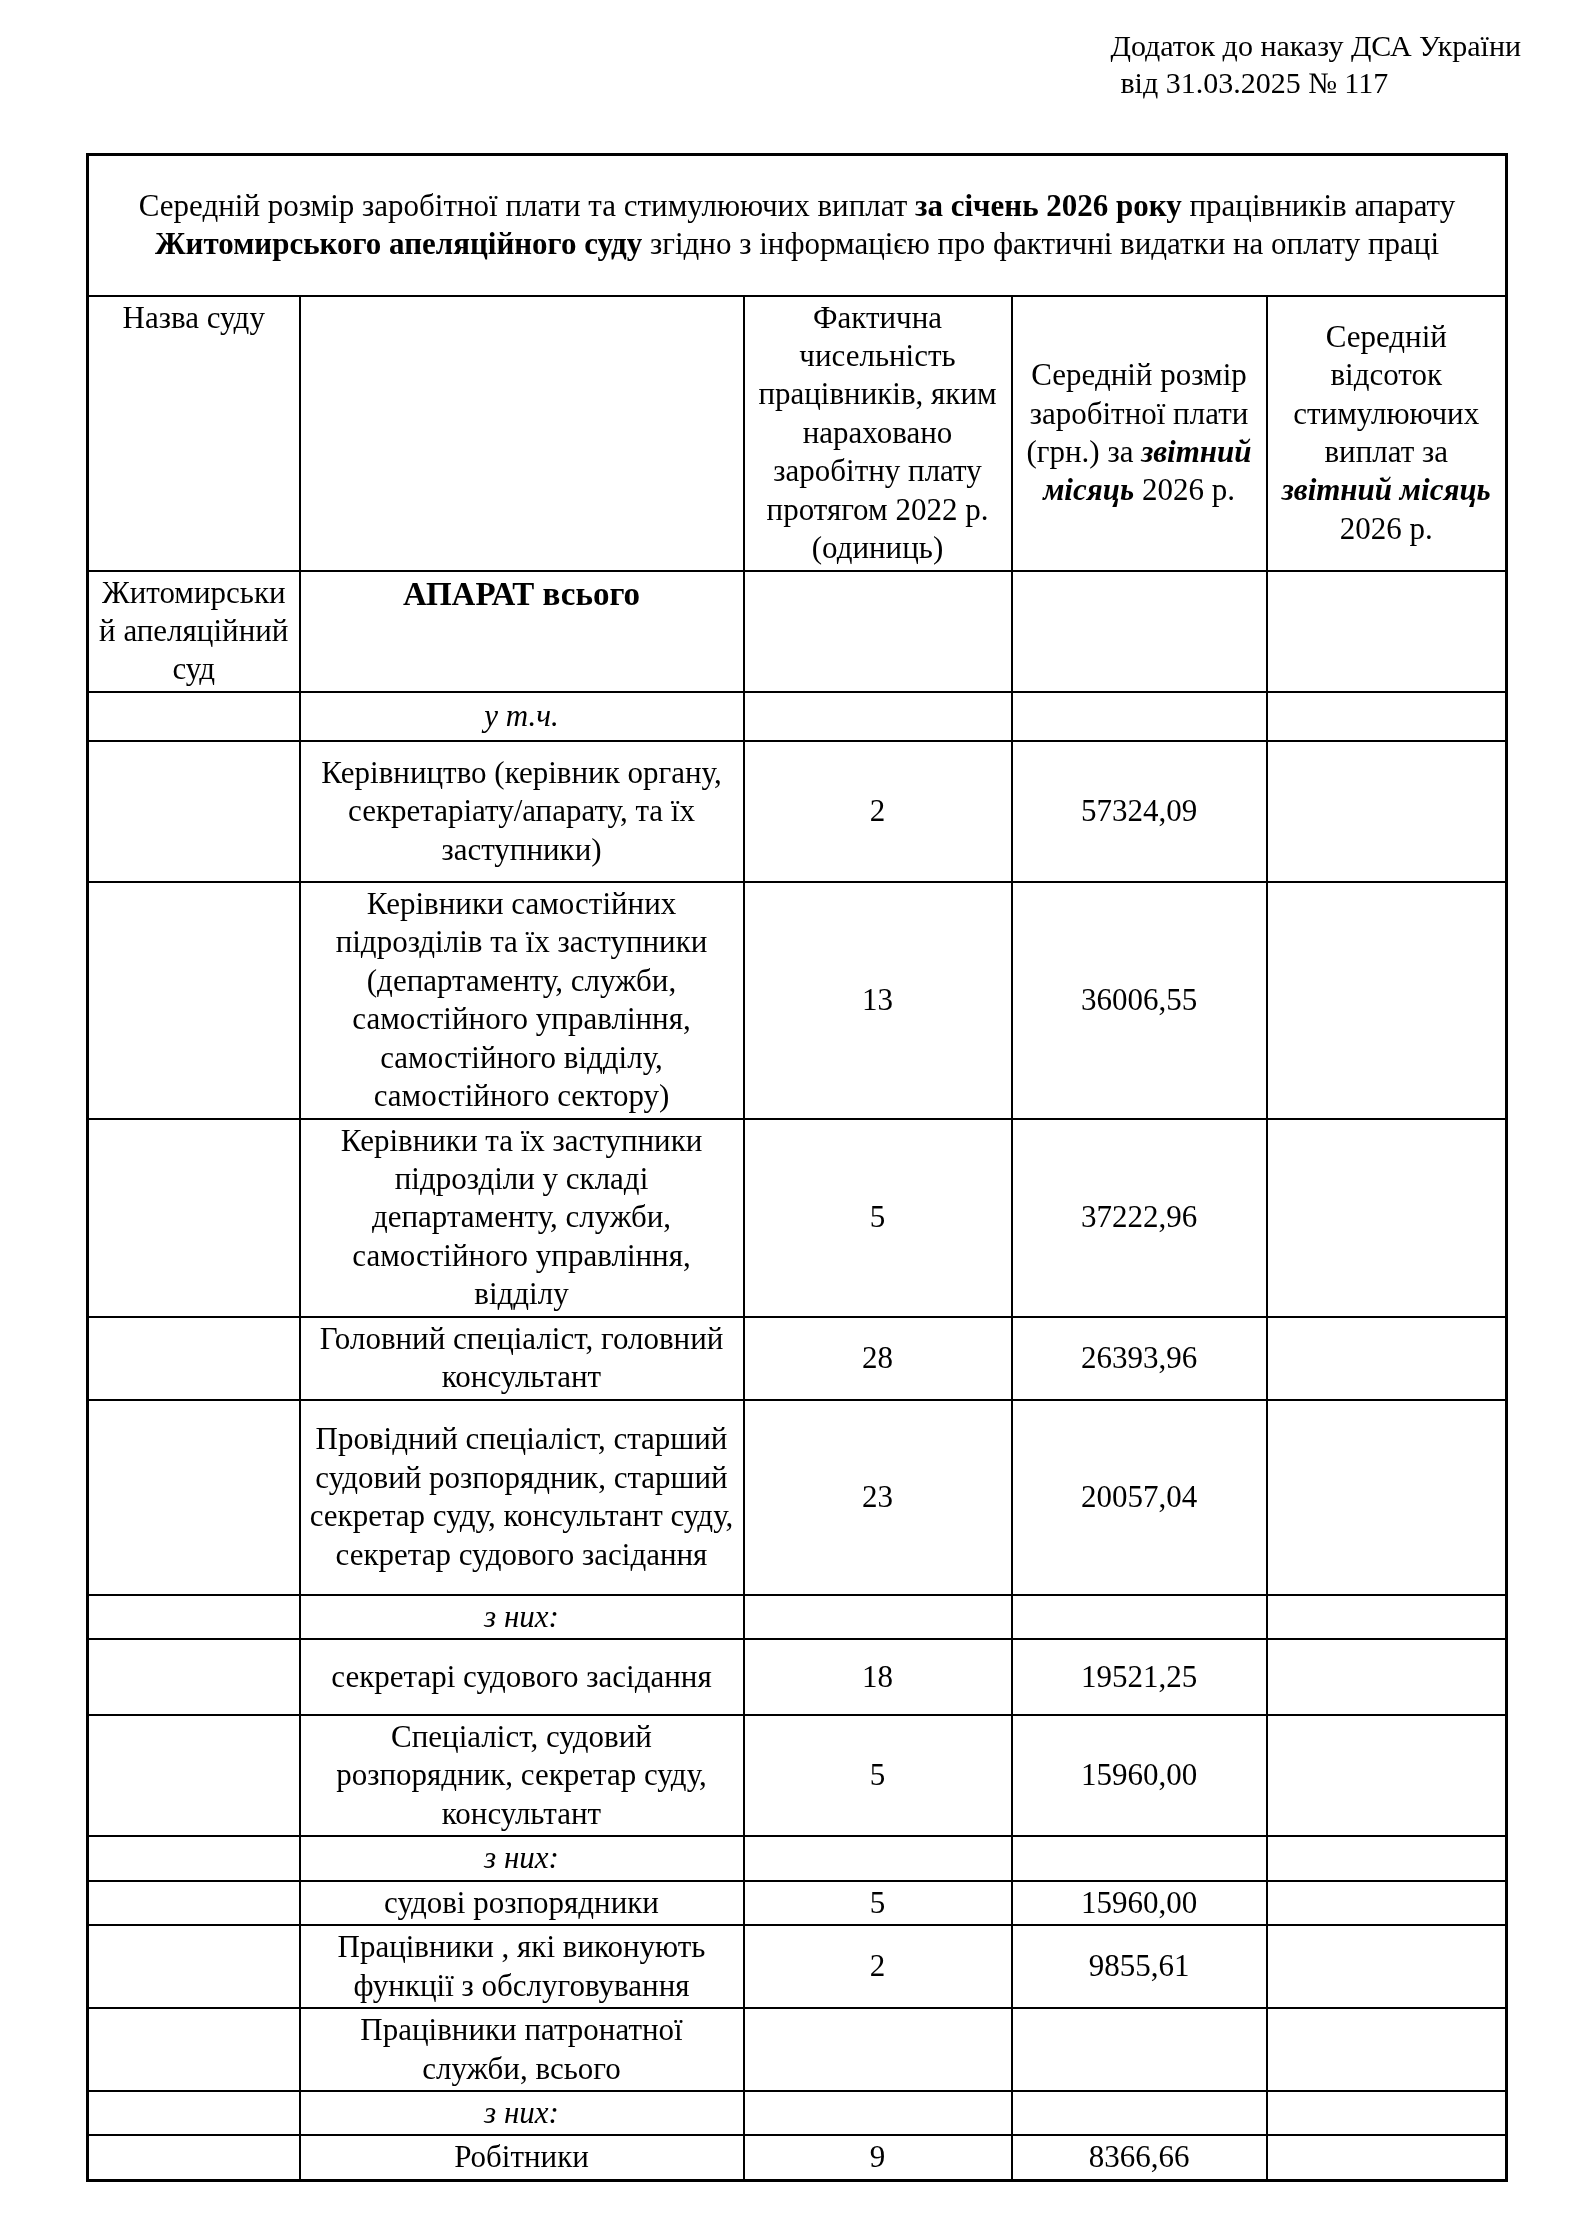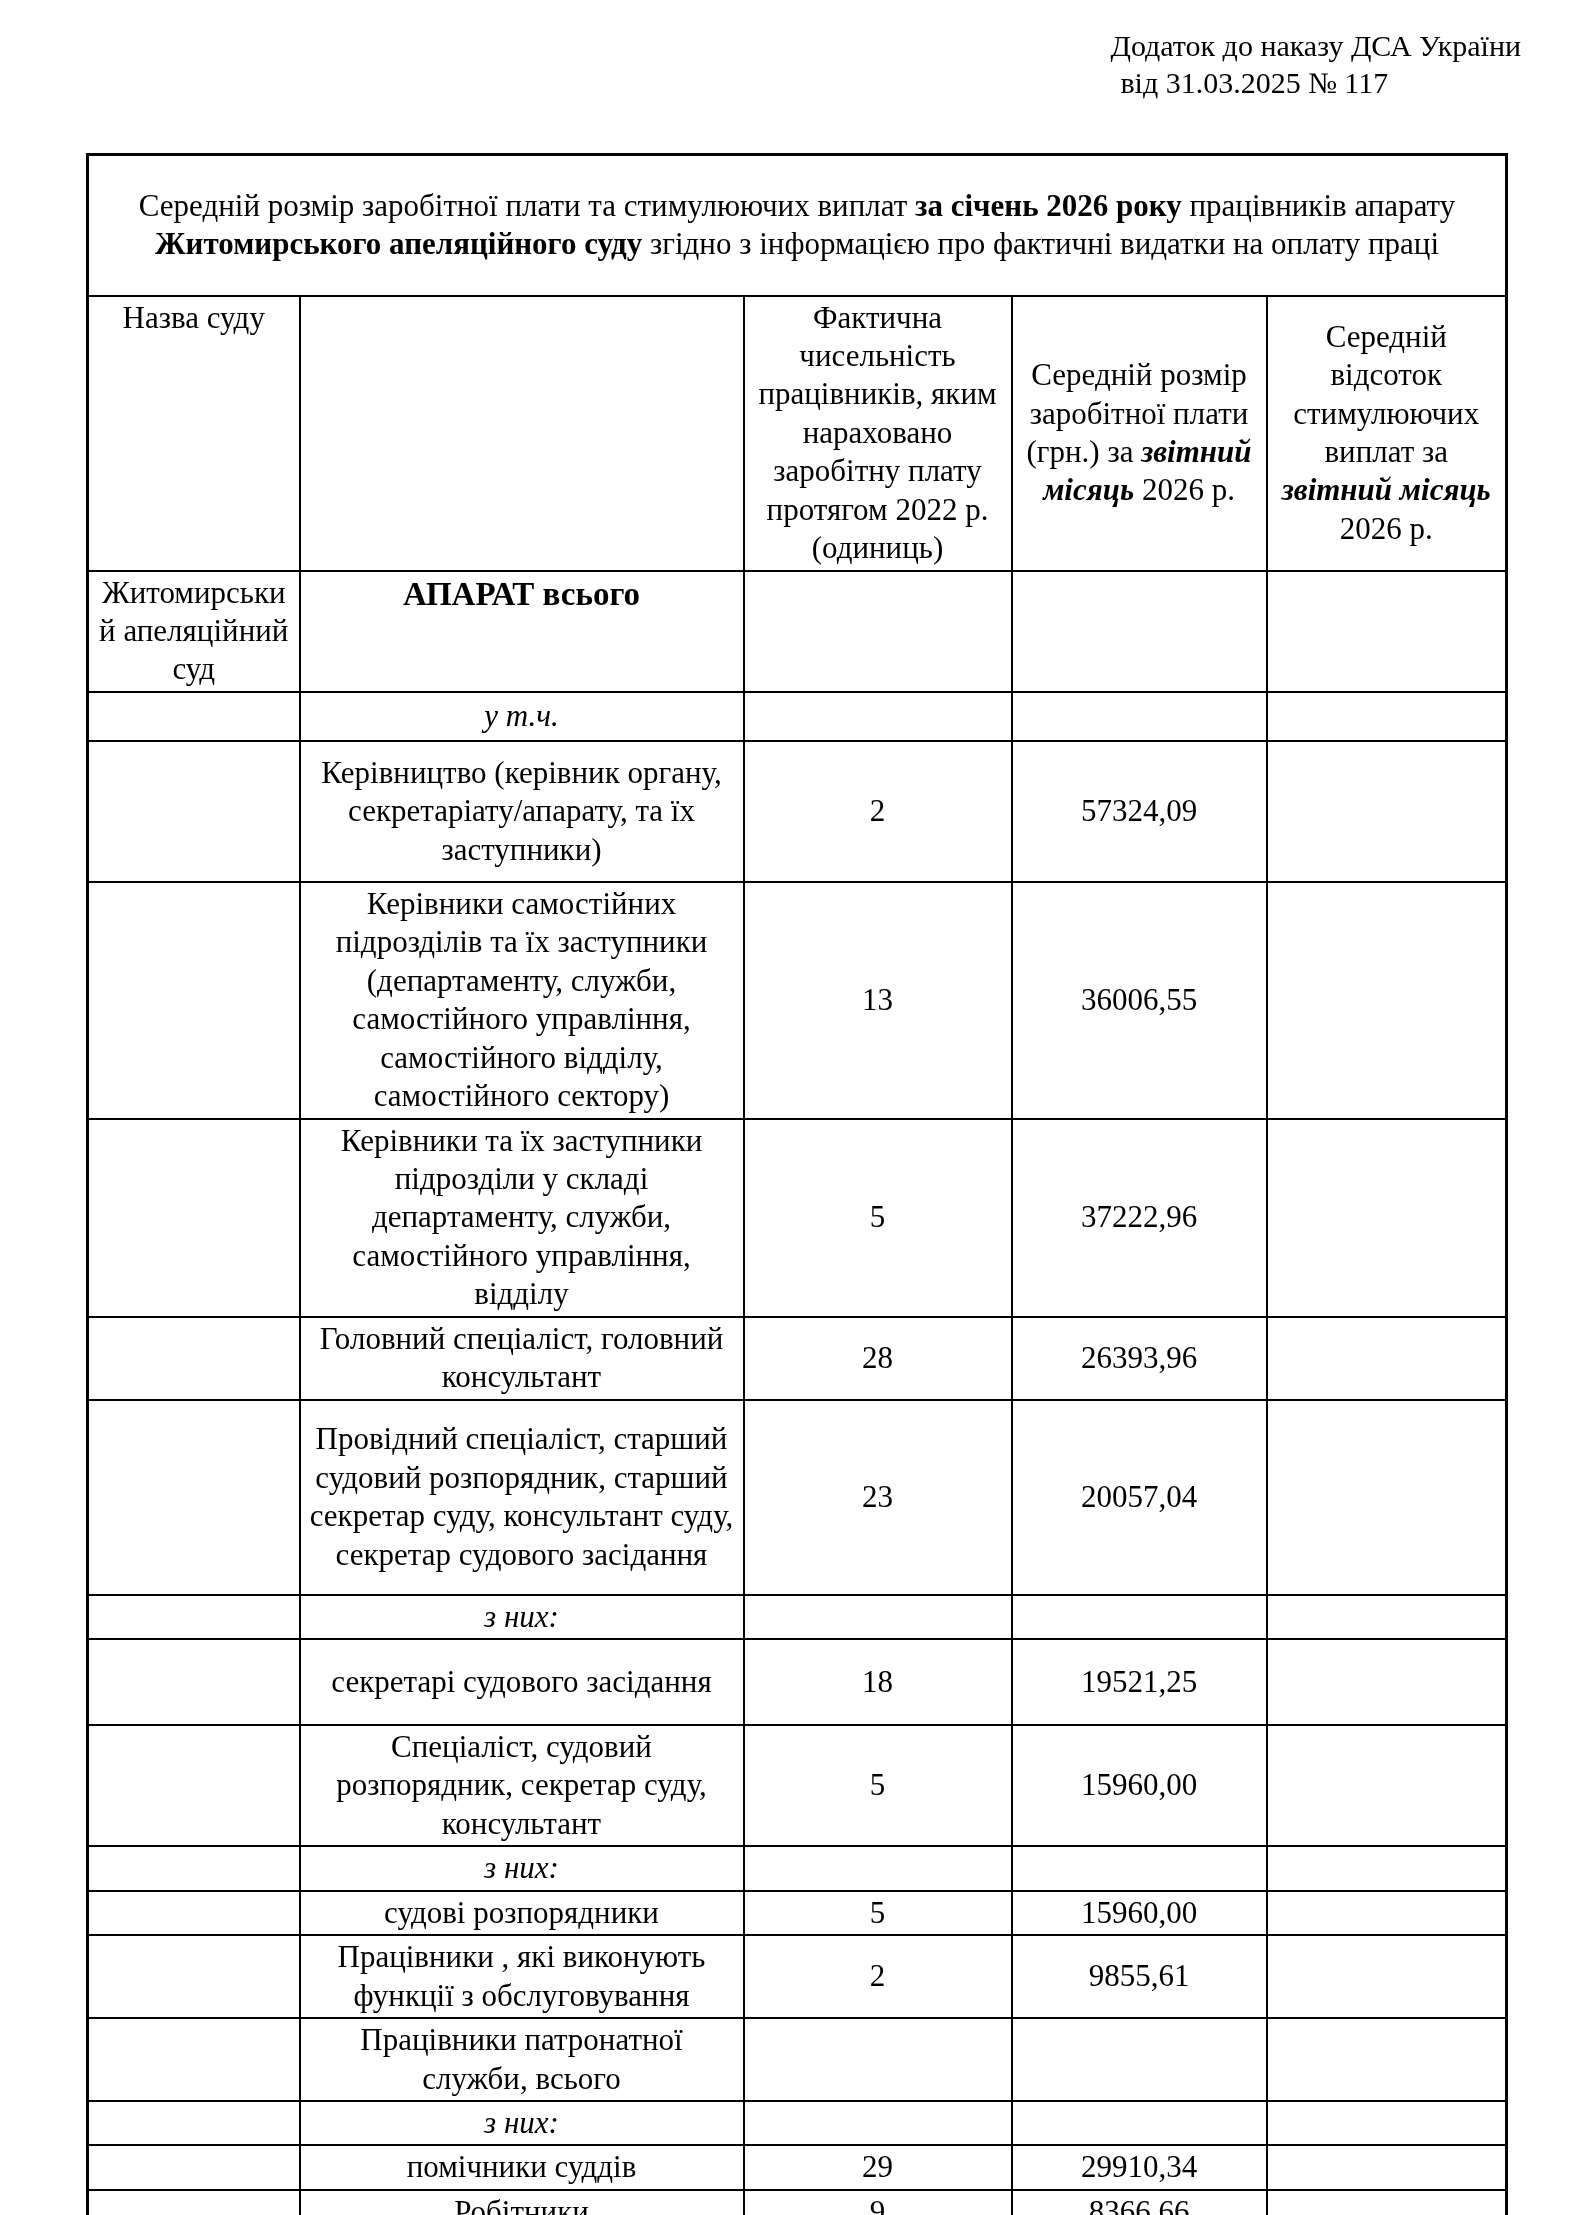--- a/index.html
+++ b/index.html
@@ -123,21 +123,21 @@
   </tr>
 
   <tr style="height:38px">
     <td></td>
     <td class="italic-row">з них:</td>
     <td></td>
     <td></td>
     <td></td>
   </tr>
 
-  <tr style="height:86px">
+  <tr style="height:76px">
     <td></td>
     <td>секретарі судового засідання</td>
     <td>18</td>
     <td>19521,25</td>
     <td></td>
   </tr>
 
   <tr style="height:115px">
     <td></td>
     <td>Спеціаліст, судовий розпорядник, секретар суду, консультант</td>
@@ -179,27 +179,20 @@
   </tr>
 
   <tr style="height:38px">
     <td></td>
     <td class="italic-row">з них:</td>
     <td></td>
     <td></td>
     <td></td>
   </tr>
 
-  <tr style="height:39px">
-    <td></td>
-    <td>помічники суддів</td>
-    <td>29</td>
-    <td>29910,34</td>
-    <td></td>
-  </tr>
 
   <tr style="height:43px">
     <td></td>
     <td>Робітники</td>
     <td>9</td>
     <td>8366,66</td>
     <td></td>
   </tr>
 </tbody>
   </table>

